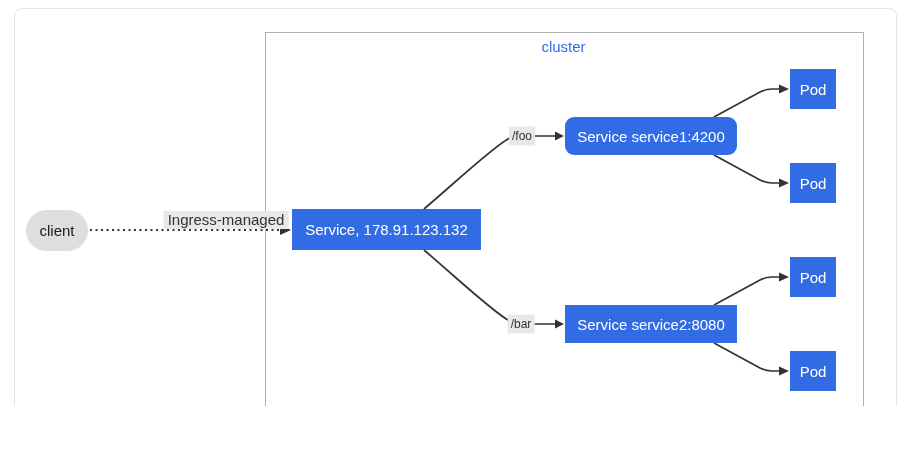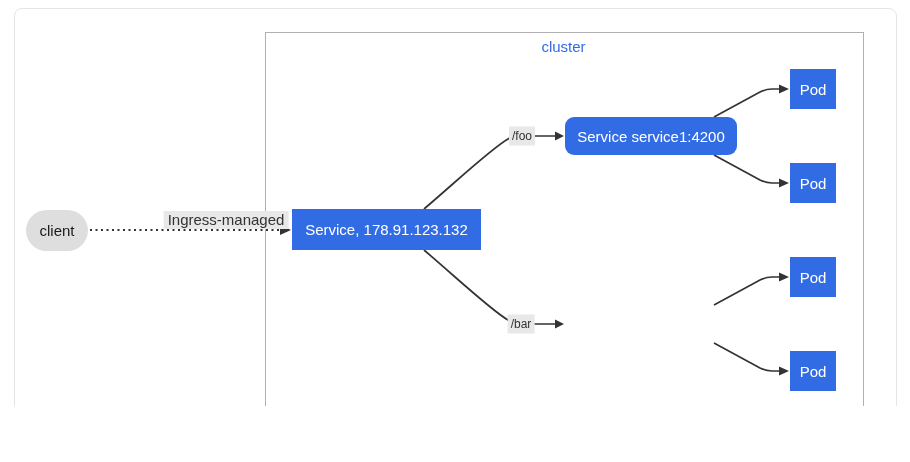--- a/index.html
+++ b/index.html
@@ -100,19 +100,20 @@
   </div>
 
   <div class="node client">client</div>
 
   <div class="node blue ingress">Service, 178.91.123.132</div>
 
   <div class="edge-label foo">/foo</div>
   <div class="edge-label bar">/bar</div>
 
   <div class="node blue s1">Service service1:4200</div>
+  <div class="node blue s2">Service service2:8080</div>
 
   <div class="node blue pod p1">Pod</div>
   <div class="node blue pod p2">Pod</div>
   <div class="node blue pod p3">Pod</div>
   <div class="node blue pod p4">Pod</div>
 
 </div>
 
 </body></html>

